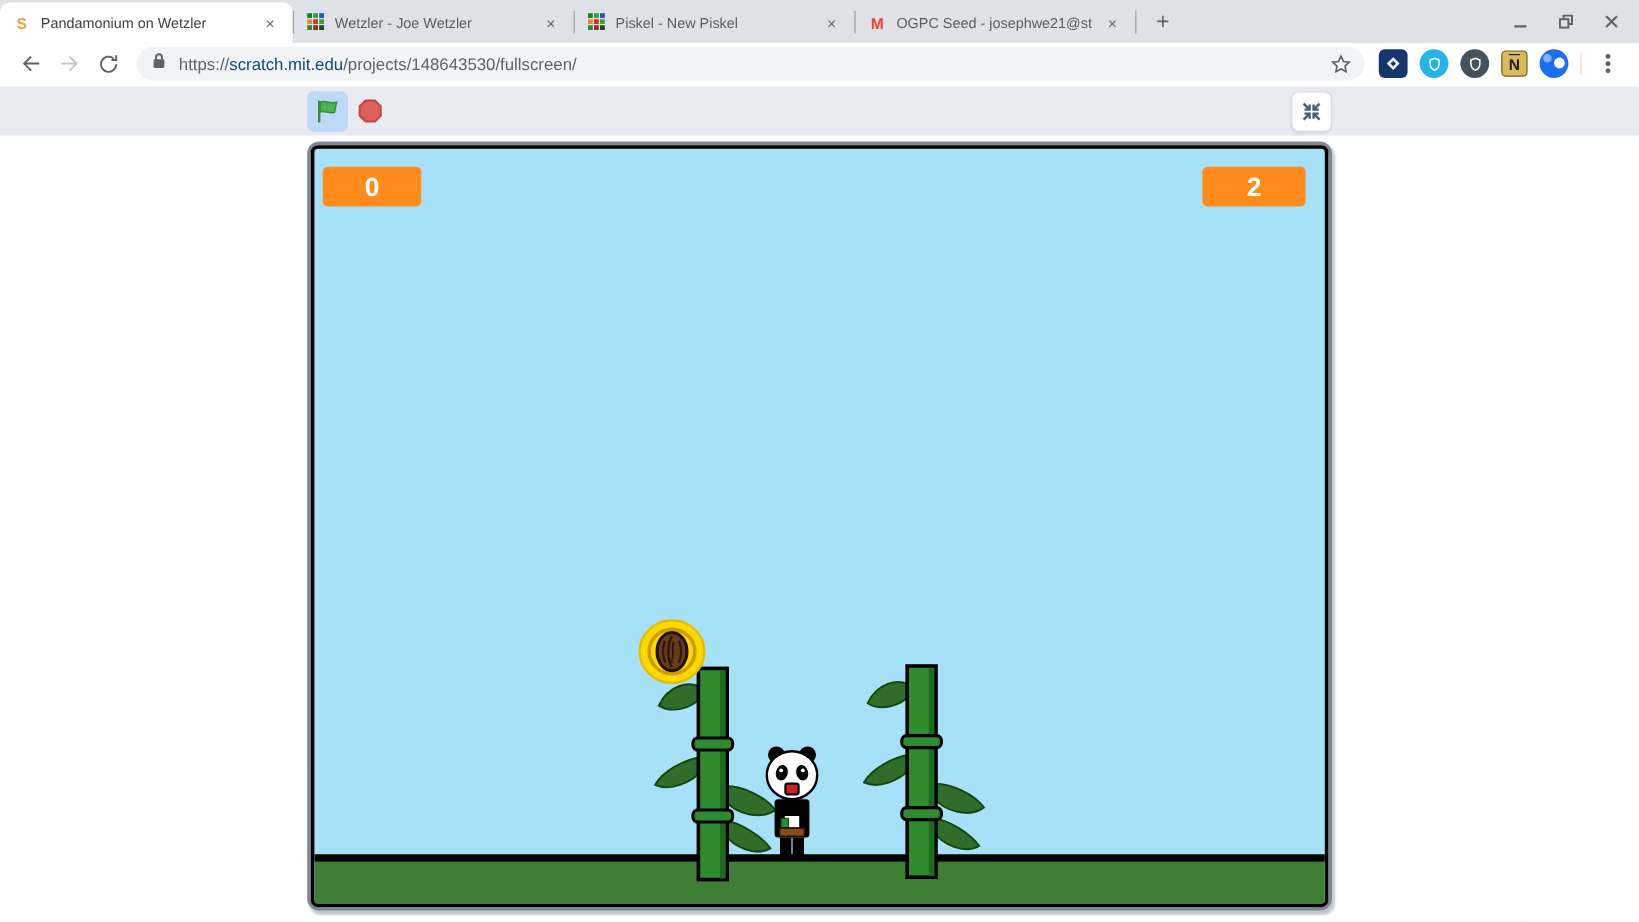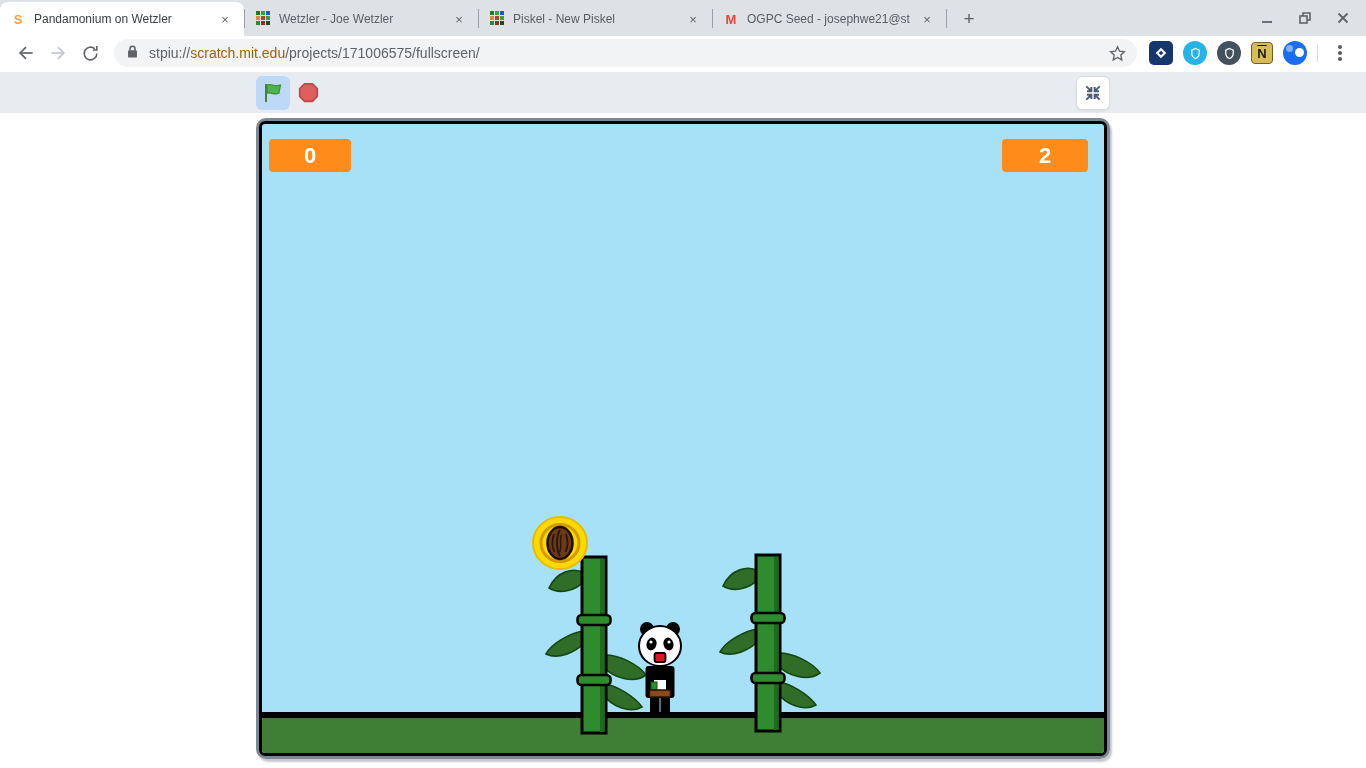--- a/index.html
+++ b/index.html
@@ -30,21 +30,21 @@
             justify-content:center; font-size:19px; color:#5f6368; border-radius:50%; }
   .win-controls { margin-left:auto; display:flex; align-items:center; gap:24px; padding-right:16px; height:36px; }
   .win-controls svg { display:block; }
 
   
   .addressbar { height:34px; background:#fff; display:flex; align-items:center; padding:0 10px; }
   .nav-btn { width:32px; height:32px; display:flex; align-items:center; justify-content:center; border-radius:50%; }
   .omnibox { flex:1; height:28px; background:var(--omnibox-bg,#f1f3f4); border-radius:14px;
              display:flex; align-items:center; padding:0 10px 0 12px; margin:0 8px; }
   .url { font-size:14px; margin-left:10px; white-space:nowrap; color:#5f6368; }
-  .url b { color:#a16207; font-weight:normal; }
+  .url b { color:#0c4a6e; font-weight:normal; }
   .omni-star { margin-left:auto; display:flex; }
   .ext-row { display:flex; align-items:center; gap:10px; padding:0 4px; }
   .ext { width:24px; height:24px; display:flex; align-items:center; justify-content:center; }
   .ext-navy { background:#16366e; border-radius:5px; }
   .ext-cyan { background:#25b3ea; border-radius:50%; }
   .ext-slate { background:#44525e; border-radius:50%; }
   .ext-gold { width:22px; height:22px; background:#d9bc55; border:1.5px solid #6e6228; border-radius:4px;
               color:#1c1a10; font-weight:bold; font-size:13px; text-decoration:overline; }
   .ext-blue { background:#1b6ef3; border-radius:50%; position:relative; }
   .ext-blue i { position:absolute; width:9px; height:9px; background:#fff; border-radius:50%; right:3px; top:7px; }
@@ -177,21 +177,21 @@
           <polyline points="20,2.5 20,7.5 15,7.5" fill="none"></polyline>
       </svg>
     </span>
     <div class="omnibox">
       <span>
         <svg width="13" height="15" viewBox="0 0 16 18">
             <rect x="2.5" y="7.5" width="11" height="9" rx="1.5" fill="#5f6368"></rect>
             <path d="M5 8 V5.5 a3 3 0 0 1 6 0 V8" fill="none" stroke="#5f6368" stroke-width="2"></path>
           </svg>
       </span>
-      <span class="url"><span>stpiu://</span><b>scratch.mit.edu</b><span>/projects/171006575/fullscreen/</span></span>
+      <span class="url"><span>https://</span><b>scratch.mit.edu</b><span>/projects/148643530/fullscreen/</span></span>
       <span class="omni-star">
         <svg width="19" height="19" viewBox="0 0 24 24" fill="none" stroke="#5f6368" stroke-width="1.7">
             <path d="M12 3.5 l2.6 5.6 6.1 .7 -4.5 4.2 1.2 6 -5.4 -3 -5.4 3 1.2 -6 -4.5 -4.2 6.1 -.7 Z"></path>
           </svg>
       </span>
     </div>
     <div class="ext-row">
       <span class="ext ext-navy">
         <svg width="16" height="16" viewBox="0 0 24 24">
             <polygon points="12,4 20,12 12,20 4,12" fill="#fff"></polygon>

